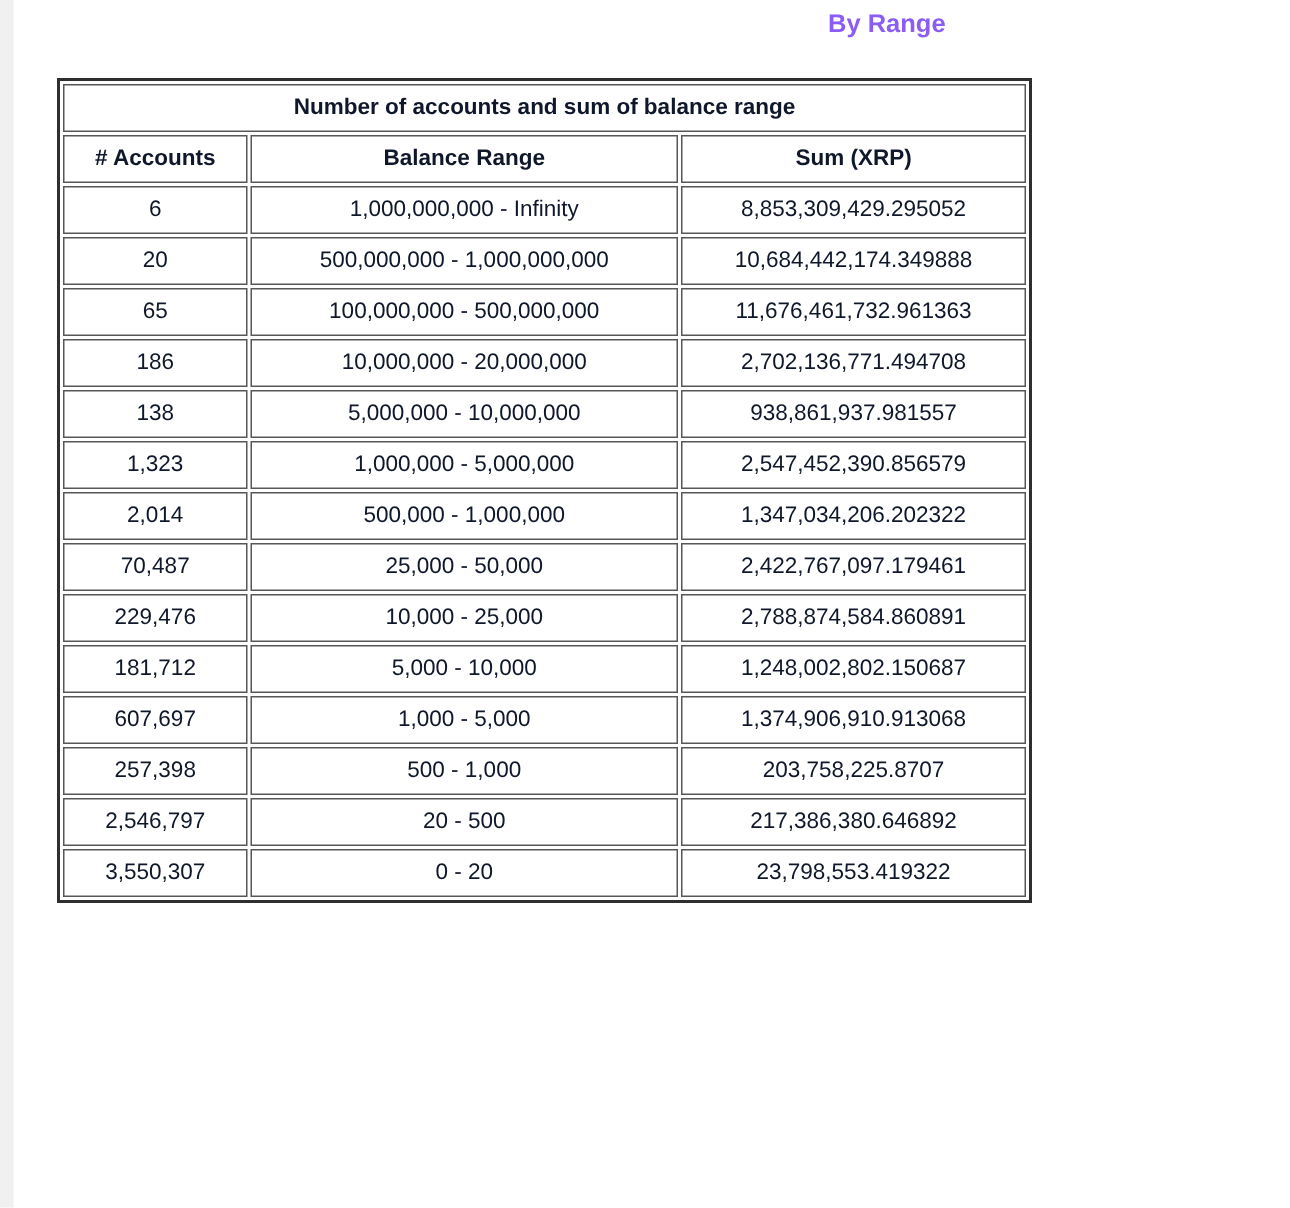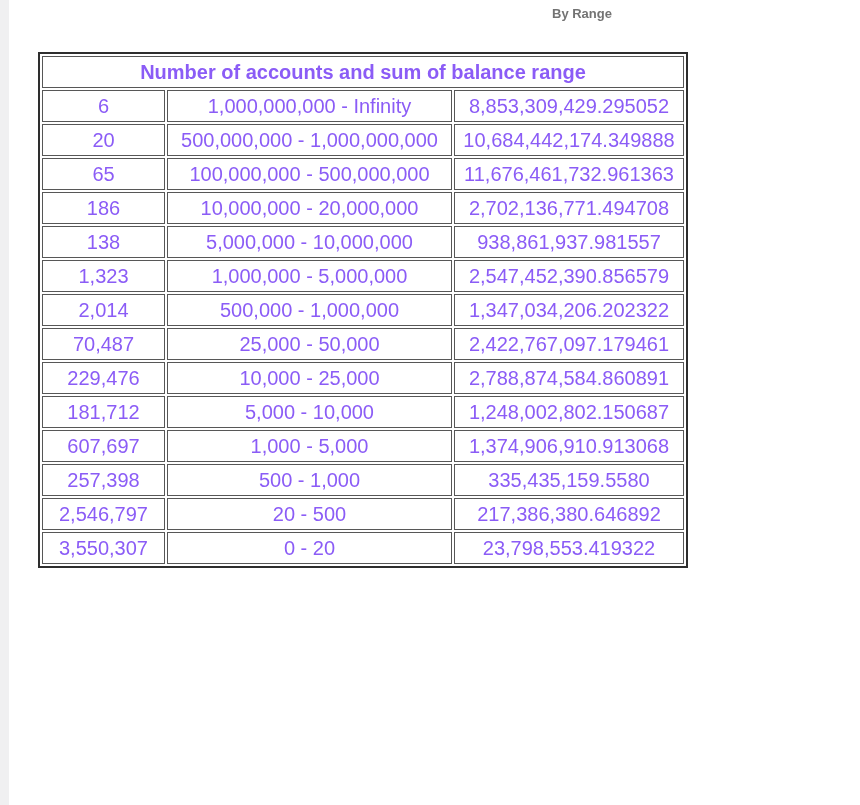--- a/index.html
+++ b/index.html
@@ -19,44 +19,44 @@
     left: 0;
     top: 0;
     width: 9px;
     height: 805px;
     background: #f0f0f1;
   }
   .section-heading {
     position: absolute;
     left: 552px;
     top: 6px;
-    font-size: 13px;
+    font-size: 17px;
     font-weight: 700;
-    color: #737373;
+    color: #8b5cf6;
     white-space: nowrap;
   }
   table.balance-table {
     position: absolute;
     left: 38px;
     top: 52px;
     width: 646px;
     table-layout: fixed;
     border-collapse: separate;
     border-spacing: 2px;
     border: 2px solid #2e2e2e;
     background: #ffffff;
   }
   table.balance-table th,
   table.balance-table td {
     border: 1px solid #575757;
     text-align: center;
     vertical-align: middle;
-    font-size: 20px;
+    font-size: 15px;
     line-height: 22px;
-    color: #8b5cf6;
+    color: #0f172a;
     padding: 4px 1px;
     white-space: nowrap;
     overflow: hidden;
   }
   table.balance-table th {
     font-weight: 700;
   }
   .title-cell {
     font-weight: 700;
     font-size: 18px;
@@ -74,20 +74,25 @@
 
 <table class="balance-table">
   <colgroup>
     <col class="c-accounts">
     <col class="c-range">
     <col class="c-sum">
   </colgroup>
   <thead>
     <tr>
       <th class="title-cell" colspan="3">Number of accounts and sum of balance range</th>
+    </tr>
+    <tr>
+      <th># Accounts</th>
+      <th>Balance Range</th>
+      <th>Sum (XRP)</th>
     </tr>
   </thead>
   <tbody>
       <tr>
         <td>6</td>
         <td>1,000,000,000 - Infinity</td>
         <td>8,853,309,429.295052</td>
       </tr>
       <tr>
         <td>20</td>
@@ -135,21 +140,21 @@
         <td>1,248,002,802.150687</td>
       </tr>
       <tr>
         <td>607,697</td>
         <td>1,000 - 5,000</td>
         <td>1,374,906,910.913068</td>
       </tr>
       <tr>
         <td>257,398</td>
         <td>500 - 1,000</td>
-        <td>335,435,159.5580</td>
+        <td>203,758,225.8707</td>
       </tr>
       <tr>
         <td>2,546,797</td>
         <td>20 - 500</td>
         <td>217,386,380.646892</td>
       </tr>
       <tr>
         <td>3,550,307</td>
         <td>0 - 20</td>
         <td>23,798,553.419322</td>

